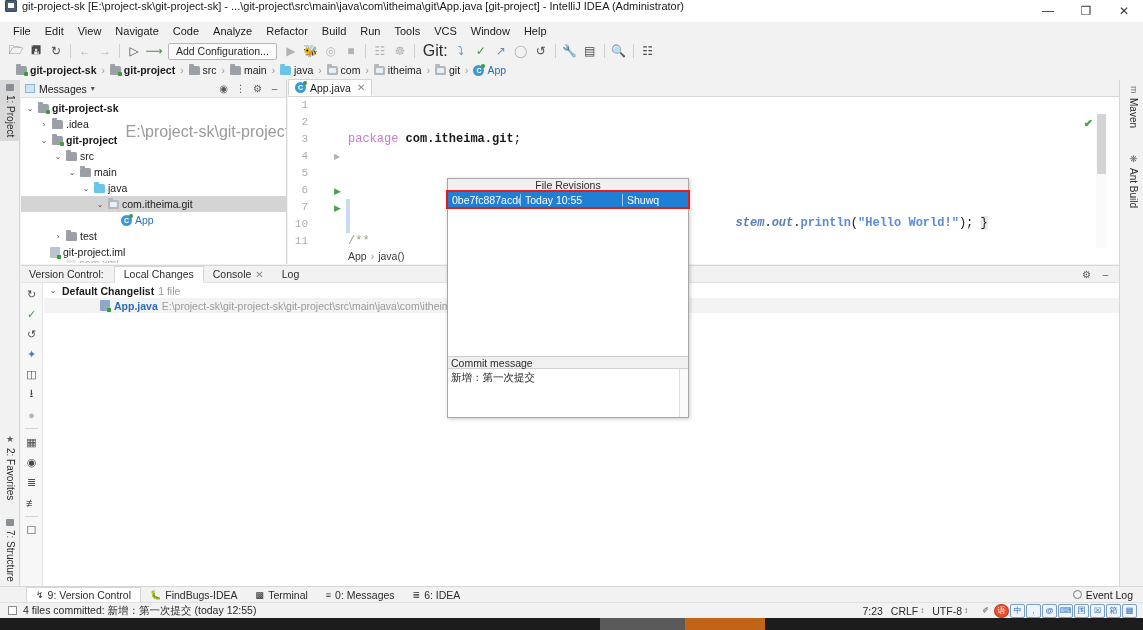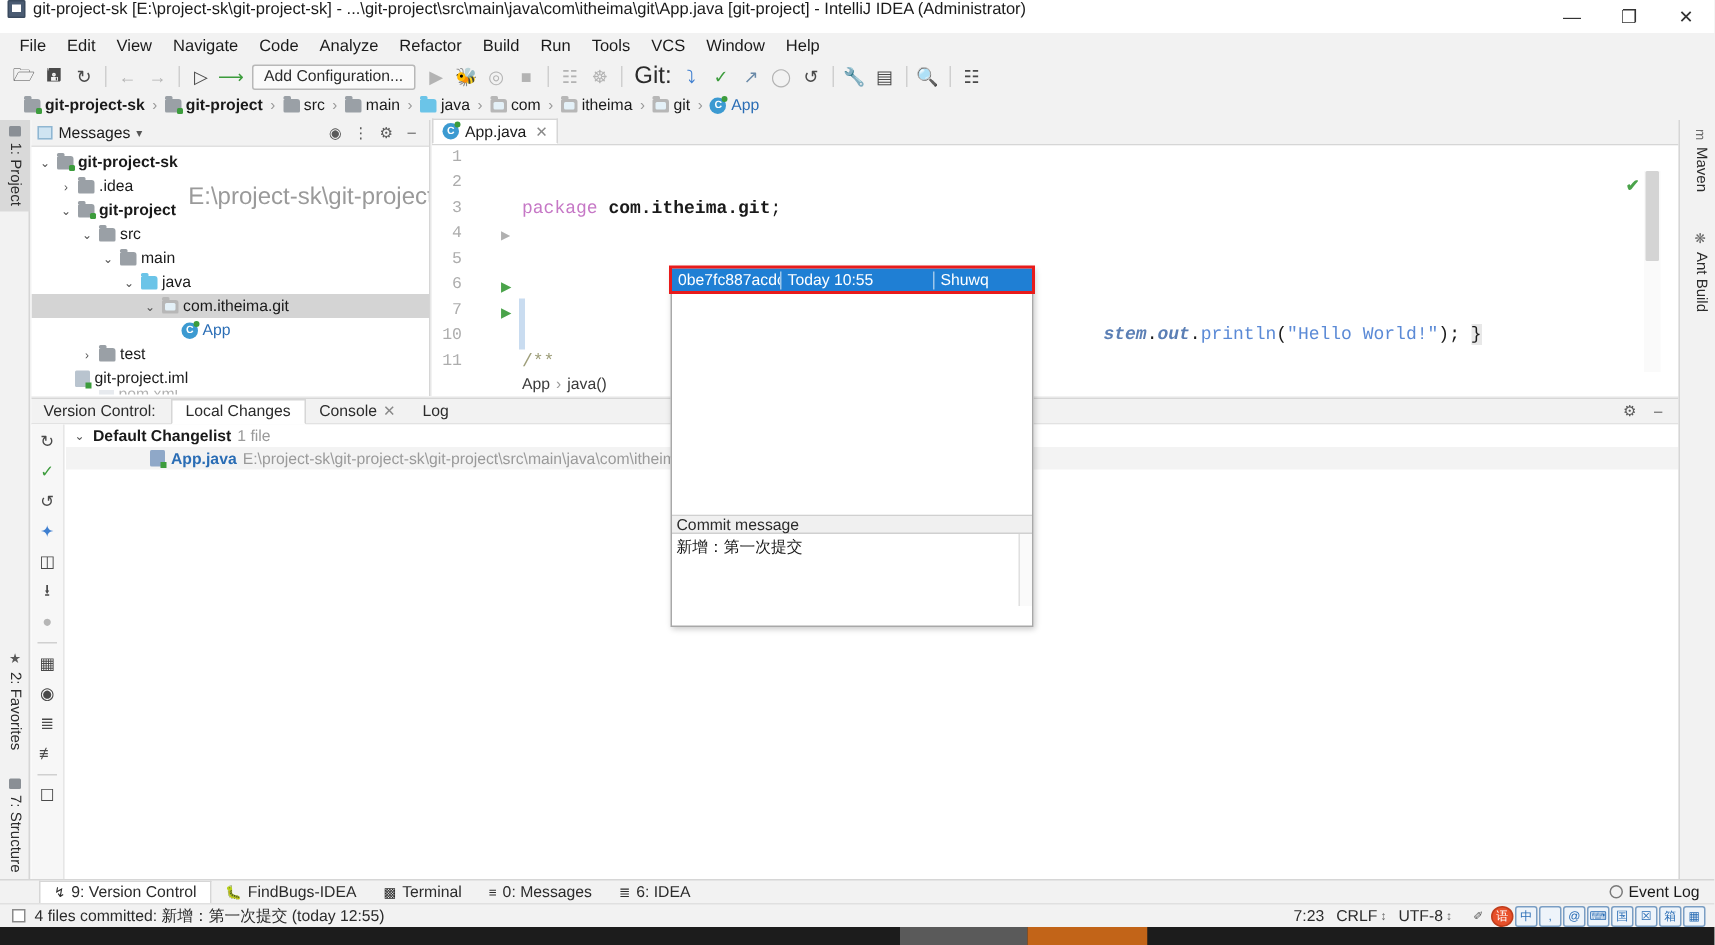--- a/index.html
+++ b/index.html
@@ -136,21 +136,21 @@
   .foldmark{position:absolute;left:46px;width:10px;height:10px;color:#b0b0b0;font-size:8px;}
   .codelines{
     position:absolute;left:60px;top:0;
     font-family:"Liberation Mono", monospace;font-size:12px;line-height:17px;
     white-space:pre;
   }
   .cl{height:17px;}
   .kw{color:#c678c6;font-weight:normal;}
   .pkgname{color:#1a1a1a;font-weight:bold;}
   .cmt{color:#9e9e7a;}
-  .str{color:#5b8ad6;}
+  .str{color:#5b8ad6;font-weight:bold;}
   .plain{color:#1a1a1a;}
   .fld{color:#5b7fb5;font-style:italic;font-weight:bold;}
   .hl-line{position:absolute;left:58px;top:102px;width:4px;height:34px;background:#c9dcf0;}
   .crumbbar{
     position:absolute;left:0;bottom:0;width:831px;height:16px;background:#ffffff;
     display:flex;align-items:center;padding-left:60px;font-size:10.5px;color:#3a3a3a;gap:4px;
   }
   .crumbbar .sep{color:#999;}
   .editor-scroll{
     position:absolute;right:12px;top:17px;width:11px;height:150px;background:#fafafa;
@@ -523,20 +523,21 @@
       </div>
       <div class="crumbbar">
         <span>App</span>
         <span class="sep">›</span>
         <span>java()</span>
       </div>
     </div>
   </div>
 
   <div class="dialog">
+    <div class="dlg-title">File Revisions</div>
     <div class="dlg-list">
       <div class="rev-row">
         <span class="rev-c c1">0be7fc887acdc...</span>
         <span class="rev-c c2">Today 10:55</span>
         <span class="rev-c c3">Shuwq</span>
       </div>
     </div>
     <div class="dlg-msg-label">Commit message</div>
     <div class="dlg-msg-body">
       <span>新增：第一次提交</span>

